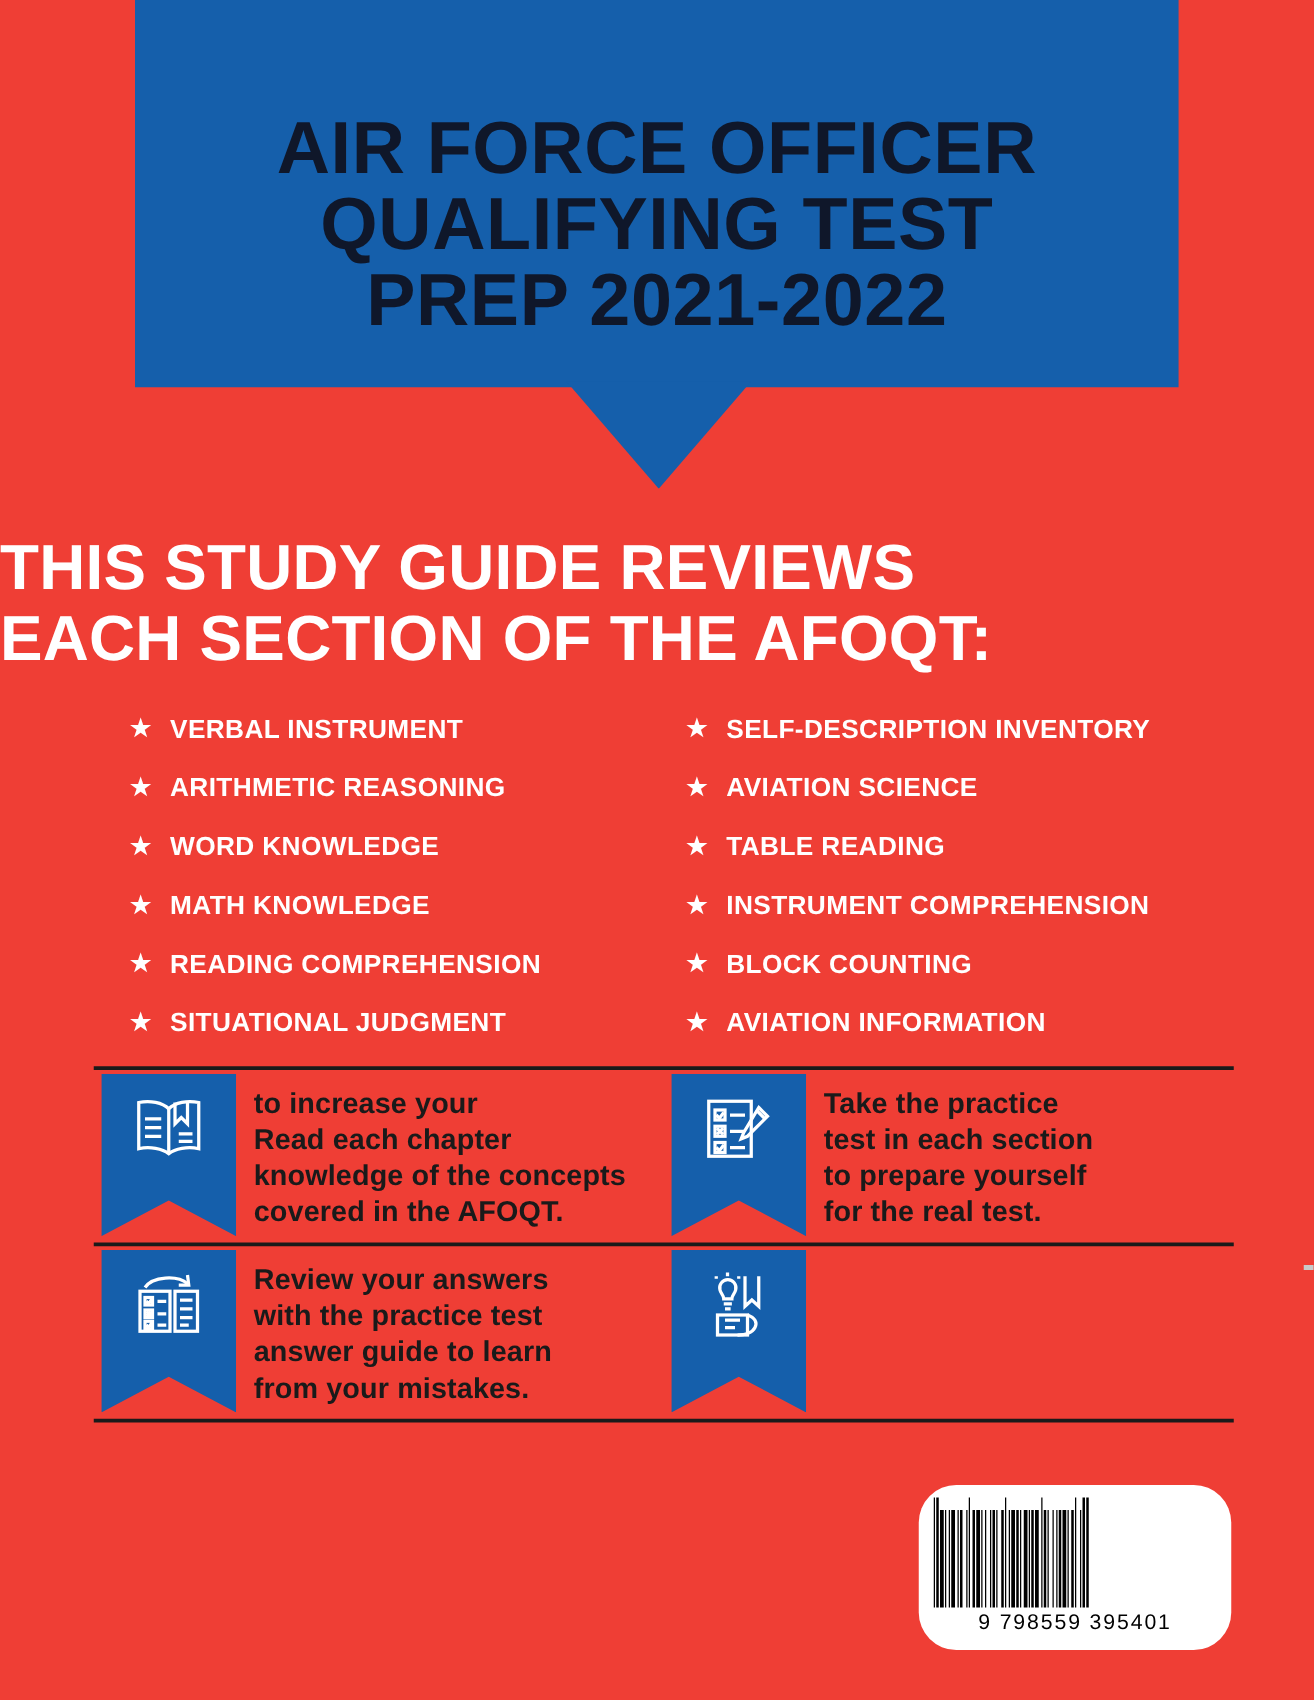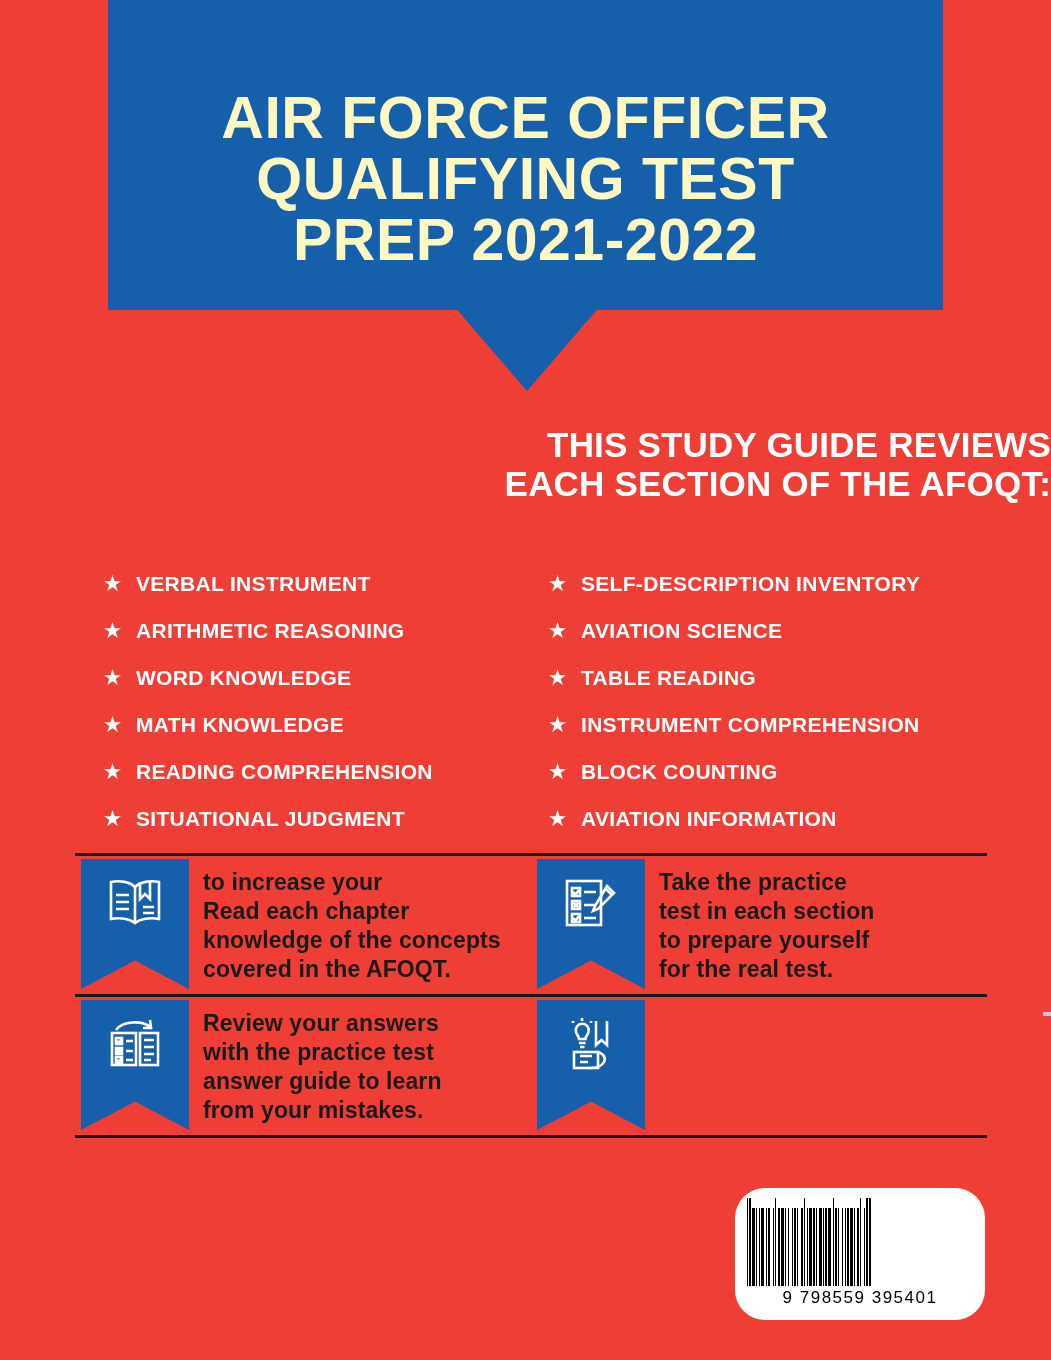--- a/index.html
+++ b/index.html
@@ -40,38 +40,38 @@
     height: 86px;
     background: #155fab;
     clip-path: polygon(0 0, 100% 0, 50% 100%);
   }
   .banner-title {
     position: absolute;
     left: 0;
     top: 88px;
     width: 835px;
     text-align: center;
-    color: #fef9c3;
+    color: #0f172a;
     font-size: 59px;
     font-weight: bold;
     line-height: 1.03;
     letter-spacing: 0.5px;
     text-transform: uppercase;
   }
   .banner-title div { white-space: nowrap; }
 
   
   .subhead {
     position: absolute;
     left: 0;
     top: 425px;
     width: 1051px;
-    text-align: right;
+    text-align: left;
     color: #ffffff;
-    font-size: 35px;
+    font-size: 51px;
     font-weight: bold;
     line-height: 1.12;
     letter-spacing: 0.2px;
   }
 
   
   .topics {
     position: absolute;
     left: 104px;
     top: 560px;

